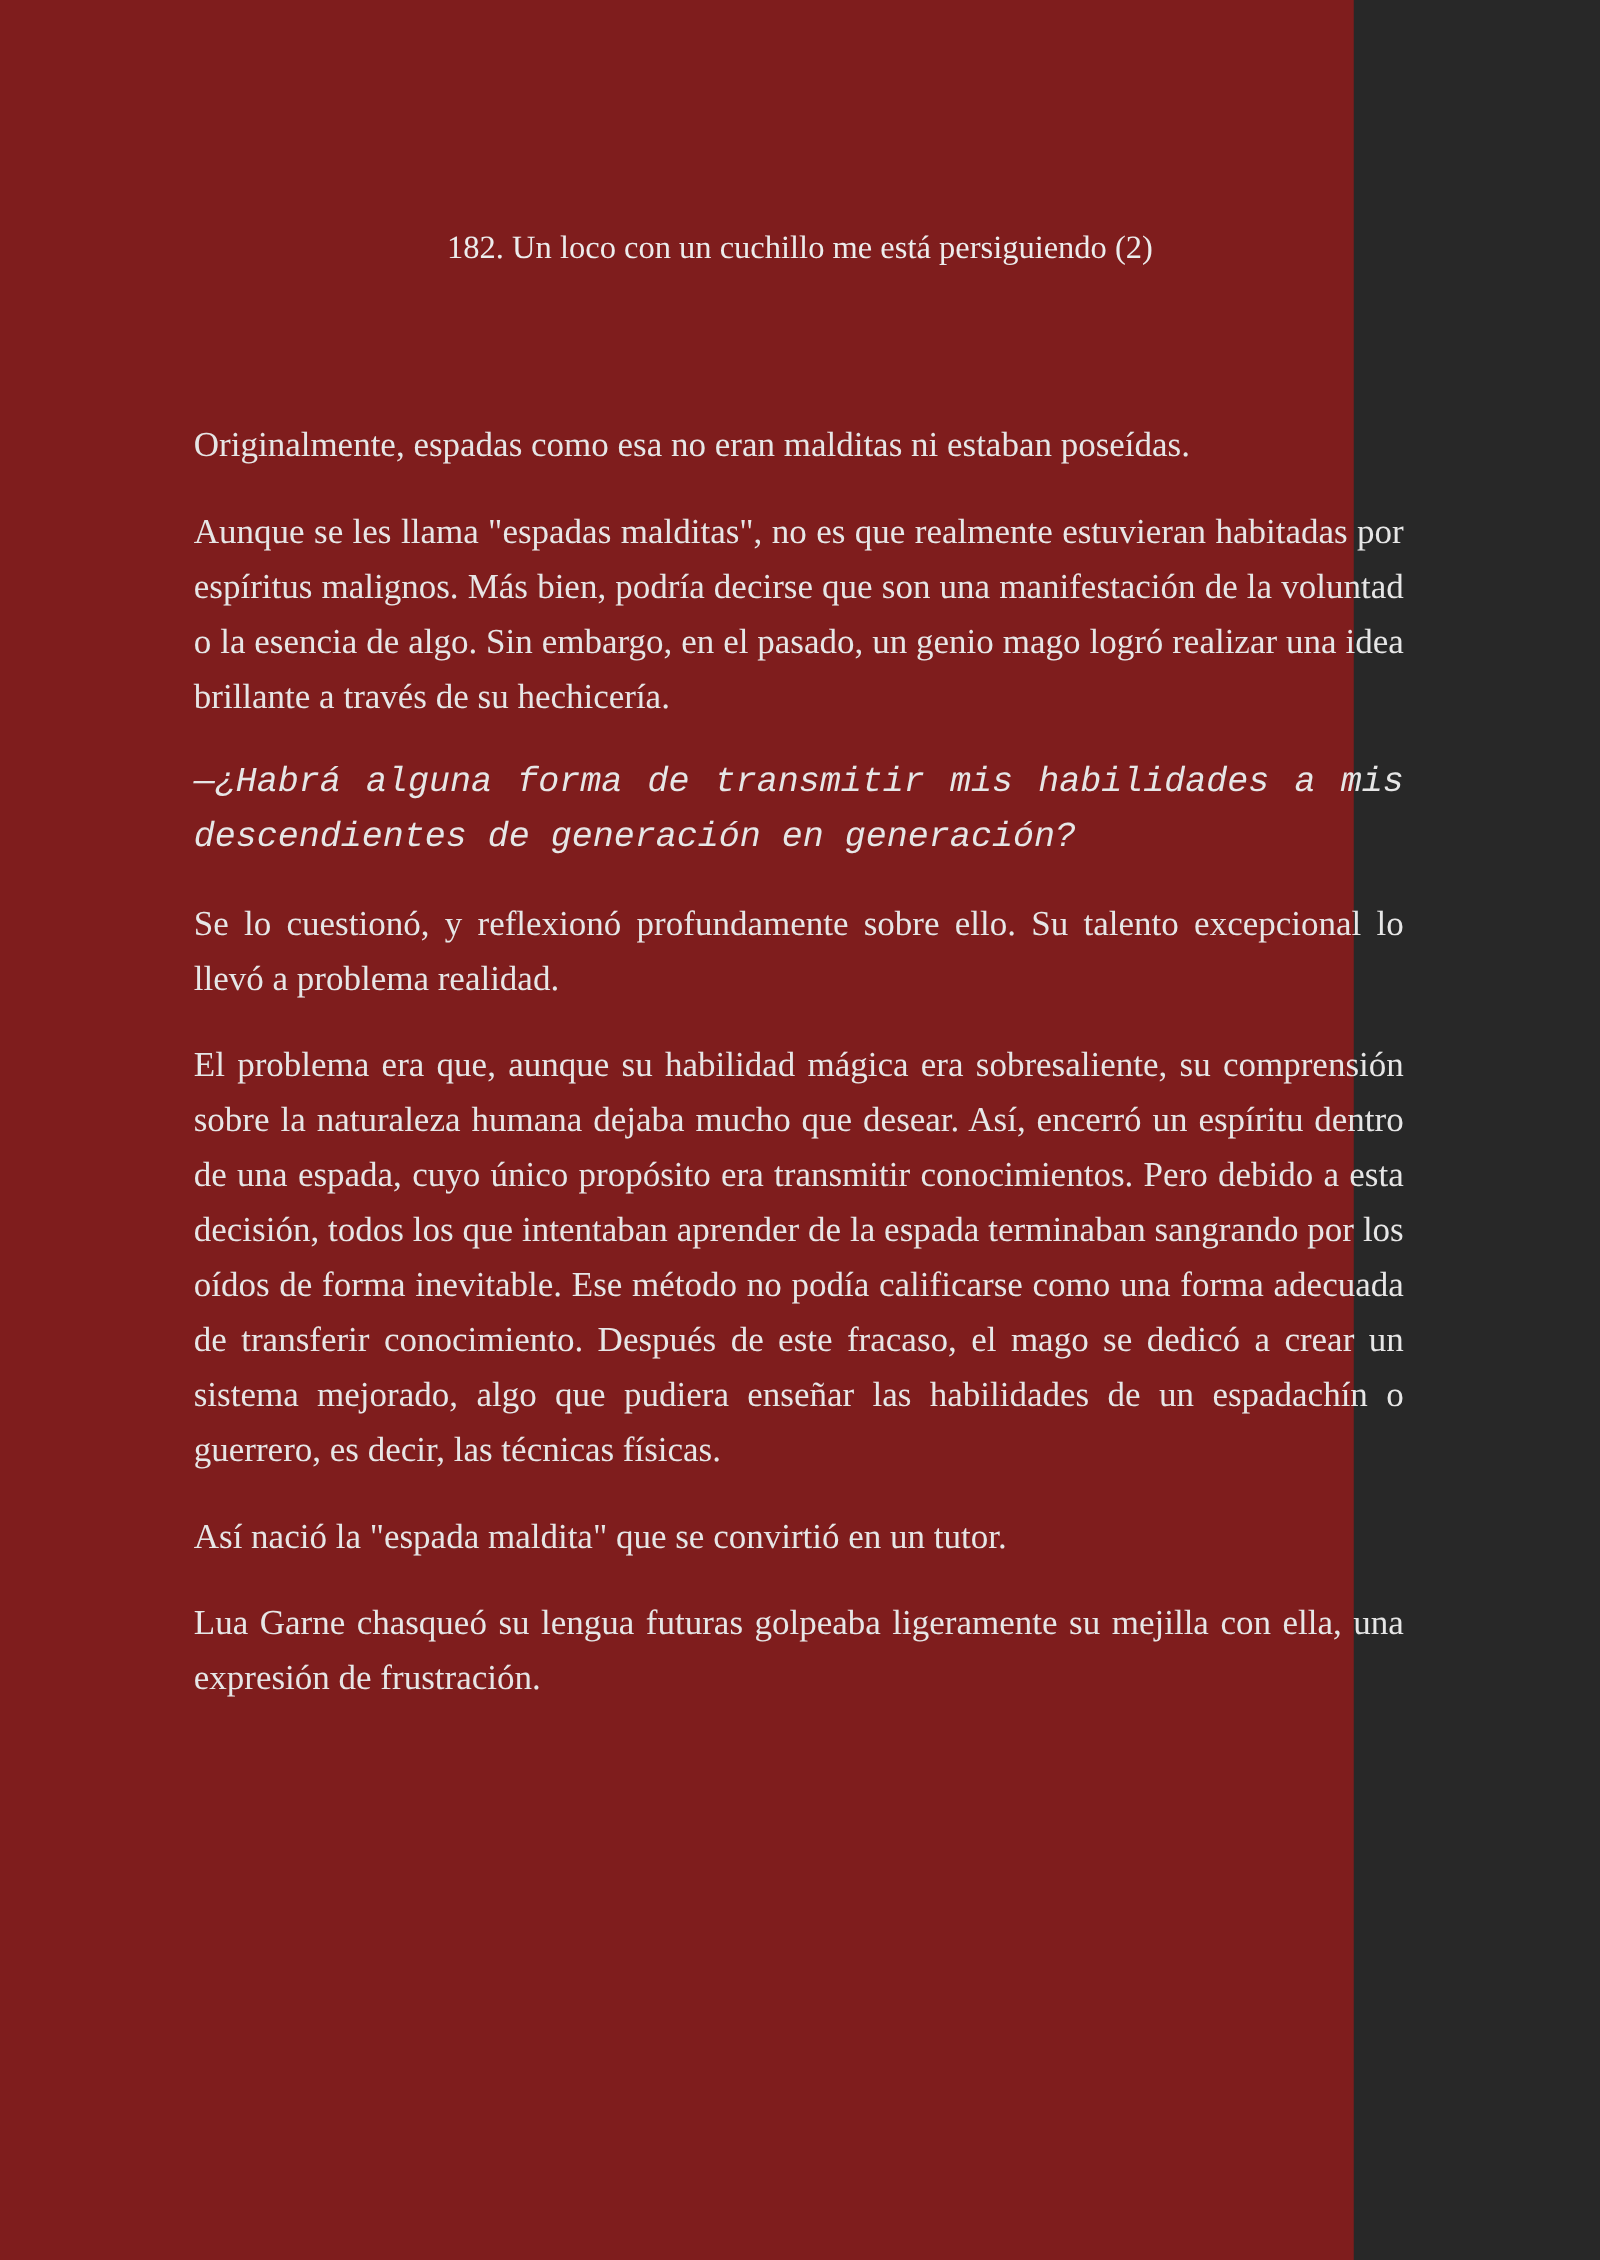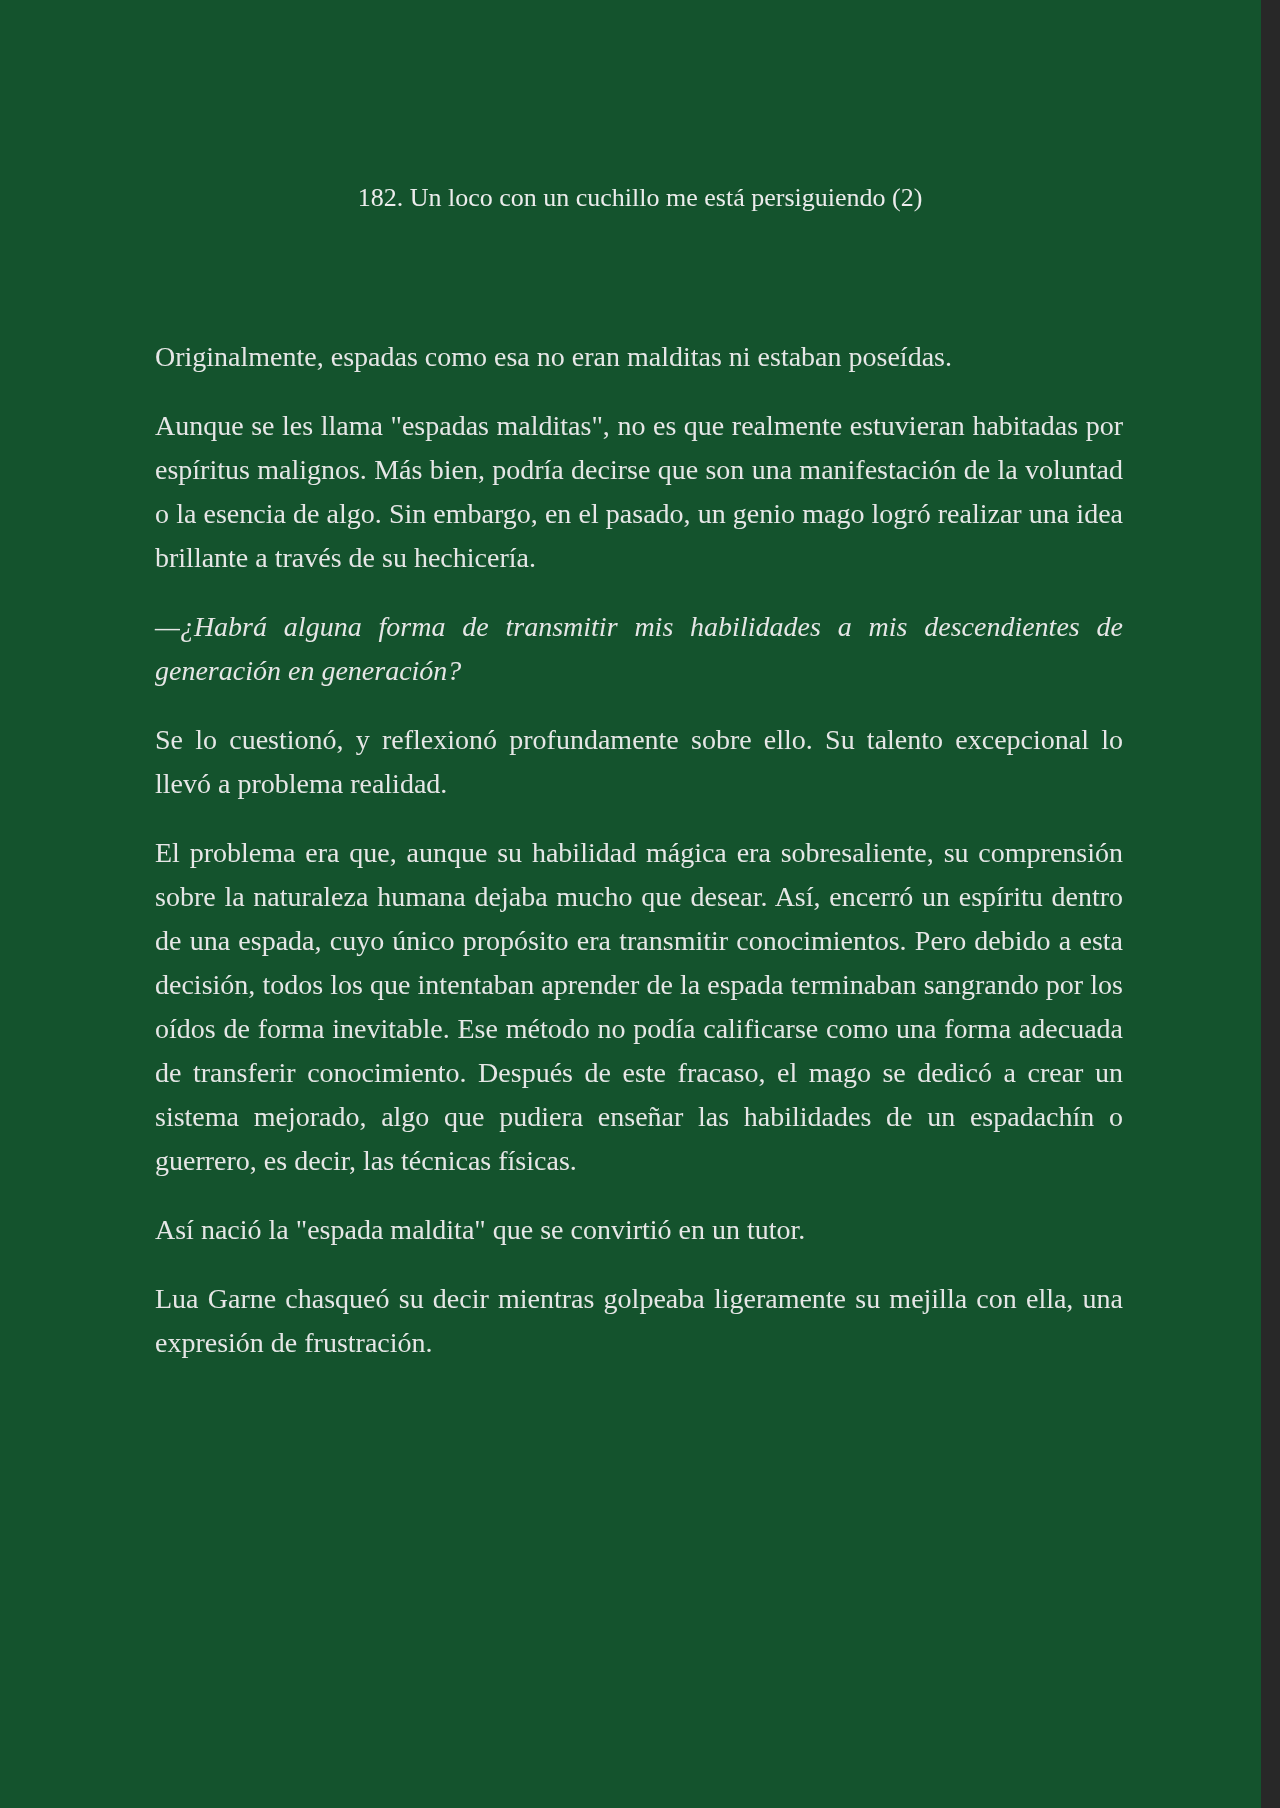--- a/index.html
+++ b/index.html
@@ -9,23 +9,23 @@
     }
     body {
       width: 1280px;
       height: 1808px;
       overflow: hidden;
       color: #e8e8e8;
       font-family: "Liberation Serif", "DejaVu Serif", serif;
     }
     .page {
       position: relative;
-      width: 1261px;
+      width: 1083px;
       height: 1808px;
-      background: #14532d;
+      background: #7f1d1d;
     }
     .chapter-title {
       position: absolute;
       top: 178px;
       left: 0;
       width: 1280px;
       text-align: center;
       font-size: 26px;
       line-height: 40px;
       margin: 0;
@@ -40,30 +40,31 @@
     }
     .content p {
       margin: 0 0 25px 0;
       font-size: 28px;
       line-height: 44px;
       text-align: justify;
       color: #e6e6e6;
     }
     .content p.italic {
       font-style: italic;
+      font-family: Liberation Mono, monospace;
     }
   </style>
 </head>
 <body>
 
 <div class="page">
   <h1 class="chapter-title">182. Un loco con un cuchillo me está persiguiendo (2)</h1>
 
   <div class="content">
     <p>Originalmente, espadas como esa no eran malditas ni estaban poseídas.</p>
     <p>Aunque se les llama "espadas malditas", no es que realmente estuvieran habitadas por espíritus malignos. Más bien, podría decirse que son una manifestación de la voluntad o la esencia de algo. Sin embargo, en el pasado, un genio mago logró realizar una idea brillante a través de su hechicería.</p>
     <p class="italic">—¿Habrá alguna forma de transmitir mis habilidades a mis descendientes de generación en generación?</p>
     <p>Se lo cuestionó, y reflexionó profundamente sobre ello. Su talento excepcional lo llevó a problema realidad.</p>
     <p>El problema era que, aunque su habilidad mágica era sobresaliente, su comprensión sobre la naturaleza humana dejaba mucho que desear. Así, encerró un espíritu dentro de una espada, cuyo único propósito era transmitir conocimientos. Pero debido a esta decisión, todos los que intentaban aprender de la espada terminaban sangrando por los oídos de forma inevitable. Ese método no podía calificarse como una forma adecuada de transferir conocimiento. Después de este fracaso, el mago se dedicó a crear un sistema mejorado, algo que pudiera enseñar las habilidades de un espadachín o guerrero, es decir, las técnicas físicas.</p>
     <p>Así nació la "espada maldita" que se convirtió en un tutor.</p>
-    <p>Lua Garne chasqueó su decir mientras golpeaba ligeramente su mejilla con ella, una expresión de frustración.</p>
+    <p>Lua Garne chasqueó su lengua futuras golpeaba ligeramente su mejilla con ella, una expresión de frustración.</p>
   </div>
 </div>
 
 </body></html>

